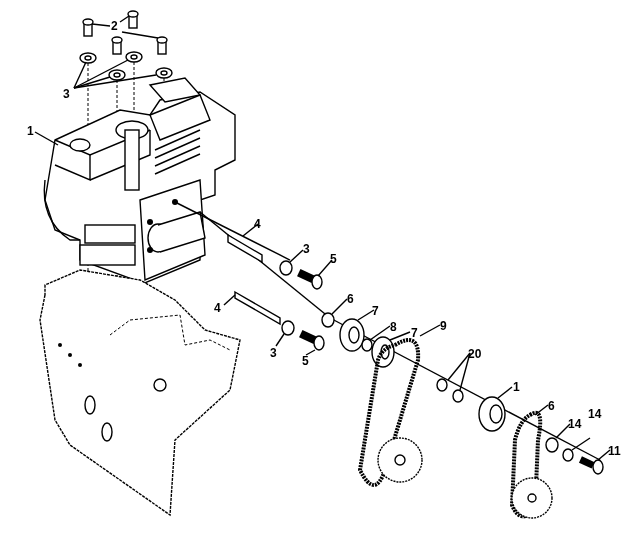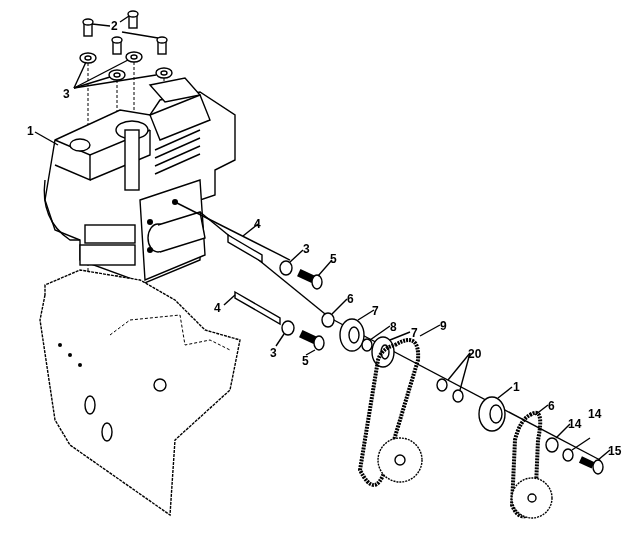--- a/index.html
+++ b/index.html
@@ -181,14 +181,14 @@
   <span class="callout" style="left:390px;top:321px">8</span>
   <span class="callout" style="left:270px;top:347px">3</span>
   <span class="callout" style="left:302px;top:355px">5</span>
   <span class="callout" style="left:411px;top:327px">7</span>
   <span class="callout" style="left:440px;top:320px">9</span>
   <span class="callout" style="left:468px;top:348px">20</span>
   <span class="callout" style="left:513px;top:381px">1</span>
   <span class="callout" style="left:548px;top:400px">6</span>
   <span class="callout" style="left:568px;top:418px">14</span>
   <span class="callout" style="left:588px;top:408px">14</span>
-  <span class="callout" style="left:608px;top:445px">15</span>
+  <span class="callout" style="left:608px;top:445px">11</span>
 </div>
 
 </body></html>

